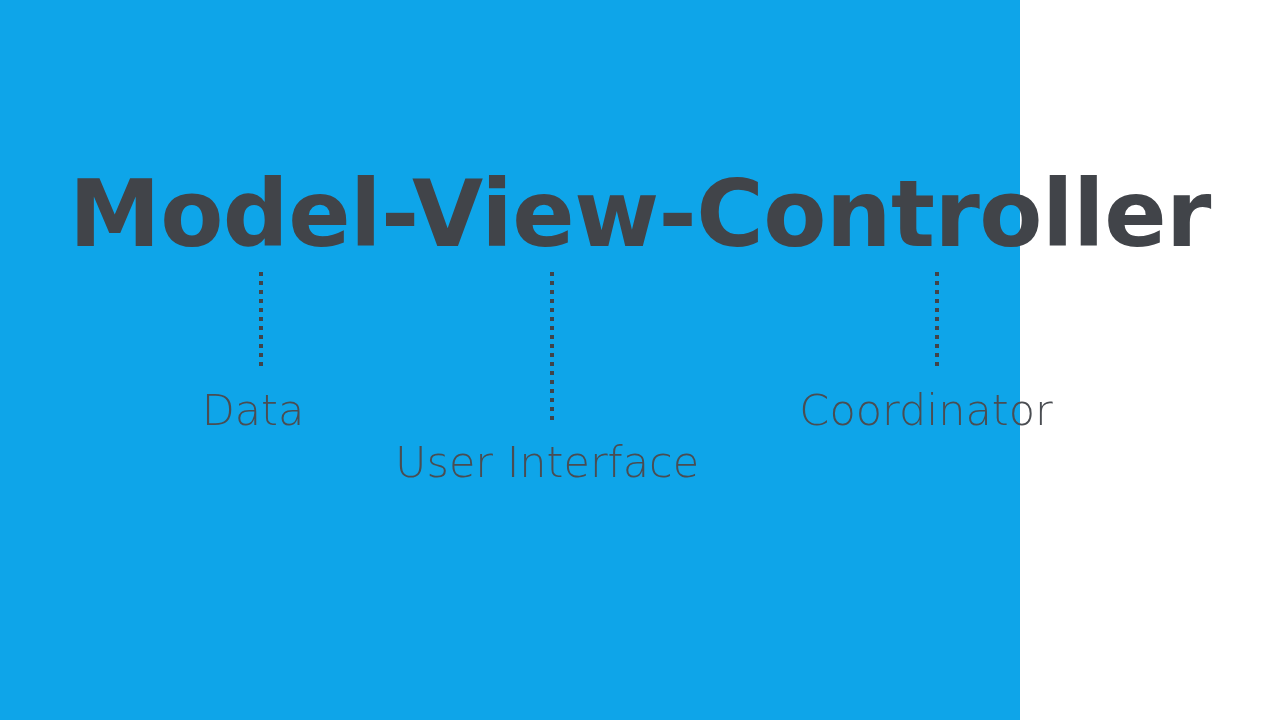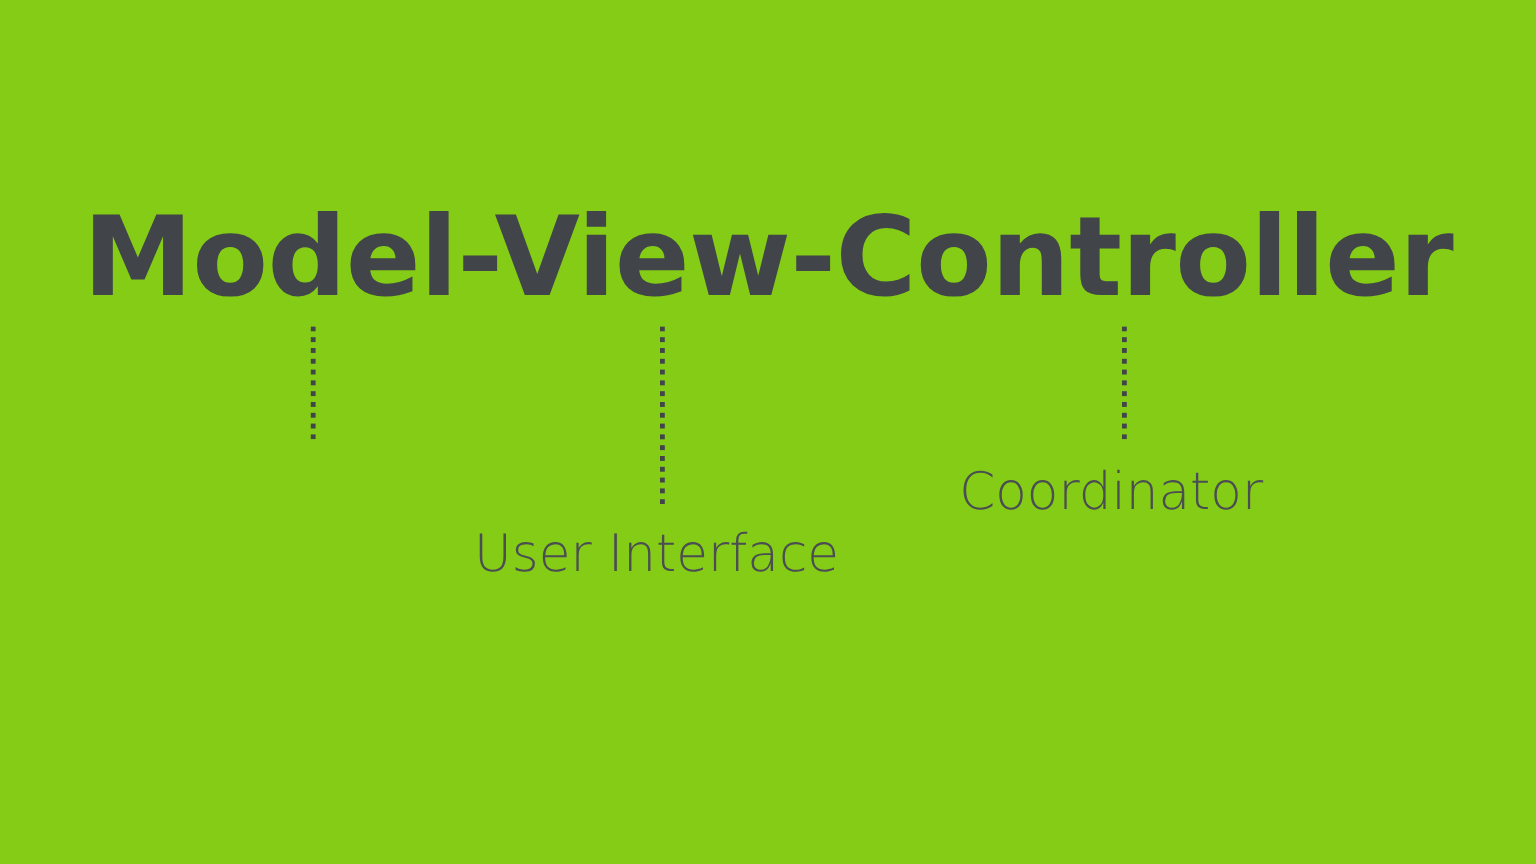--- a/index.html
+++ b/index.html
@@ -10,23 +10,23 @@
   body {
     width: 1280px;
     height: 720px;
     background: #ffffff;
     font-family: "DejaVu Sans", "Liberation Sans", sans-serif;
     overflow: hidden;
   }
 
   .slide {
     position: relative;
-    width: 1280px;
+    width: 1020px;
     height: 720px;
-    background: #84cc16;
+    background: #0ea5e9;
   }
 
   
   .title {
     position: absolute;
     left: 0;
     top: 163px;
     width: 1280px;
     text-align: center;
     font-family: "DejaVu Sans", "Liberation Sans", sans-serif;
@@ -100,18 +100,19 @@
 <div class="slide">
 
   <div class="title">Model-View-Controller</div>
 
   <div class="connector connector-model"></div>
 
   <div class="connector connector-view"></div>
 
   <div class="connector connector-controller"></div>
 
+  <div class="leaf-label label-data">Data</div>
 
   <div class="leaf-label label-coordinator">Coordinator</div>
 
   <div class="leaf-label label-ui">User Interface</div>
 
 </div>
 
 </body></html>

